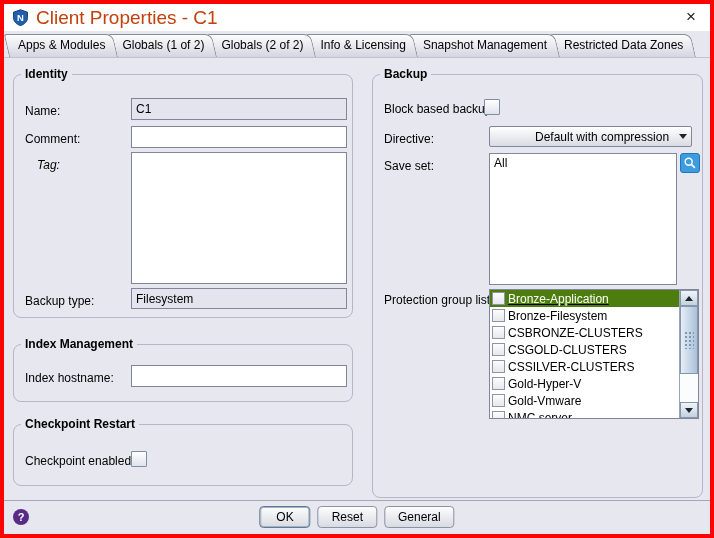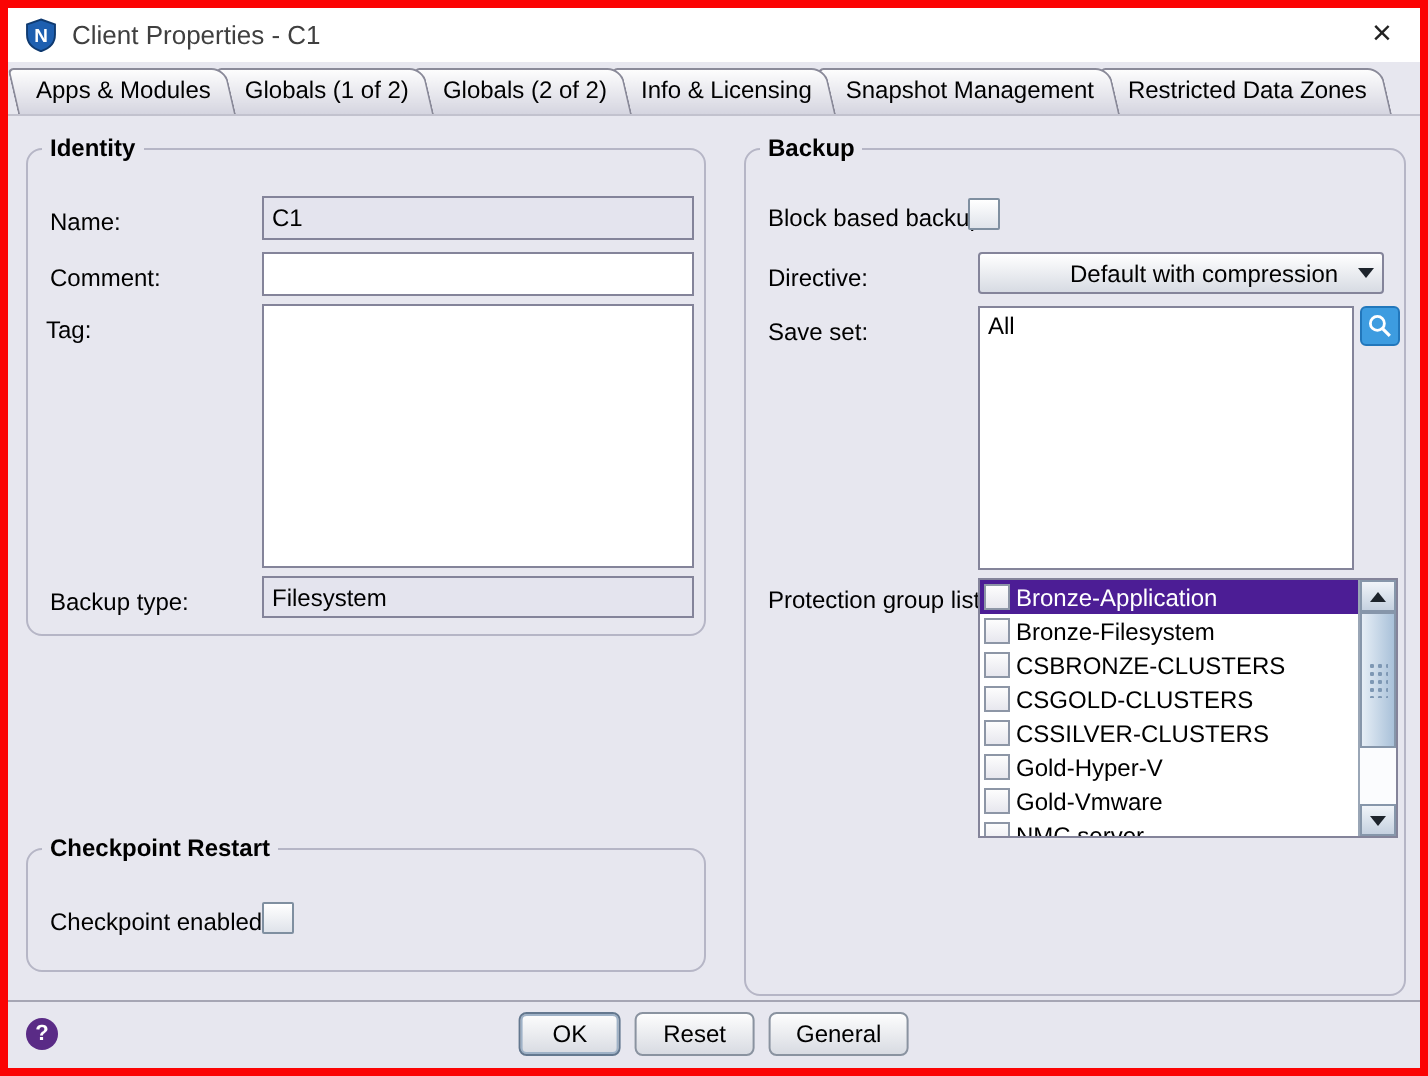--- a/index.html
+++ b/index.html
@@ -4,21 +4,21 @@
 <style>
   * { box-sizing: border-box; margin: 0; padding: 0; }
   html,body { width:714px; height:538px; }
   body { font-family: "Liberation Sans", sans-serif; font-size:12px; color:#000; background:#fff; }
 
   .frame { position:relative; width:714px; height:538px; border:4px solid #fb0404; background:#e7e7ef; overflow:hidden; }
 
   
   .titlebar { position:absolute; left:0; top:0; right:0; height:27px; background:#ffffff; }
   .app-icon { position:absolute; left:8px; top:5px; width:17px; height:17px; }
-  .title-text { position:absolute; left:32px; top:0; line-height:27px; font-size:13px; color:#404040; }
+  .title-text { position:absolute; left:32px; top:0; line-height:27px; font-size:19px; color:#c2410c; }
   .close-btn { position:absolute; right:9px; top:2px; width:20px; height:22px; text-align:center; font-size:17px; line-height:22px; color:#222; cursor:default; }
 
   
   .tabbar { position:absolute; left:0; top:27px; right:0; height:27px; display:flex; align-items:flex-end; padding-left:5px; border-bottom:1px solid #c2c2ce; }
   .tab { position:relative; isolation:isolate; height:23px; line-height:23px; padding:0 13px 0 9px; margin-right:-5px; font-size:12px; white-space:nowrap; cursor:default; }
   .tab::before { content:""; position:absolute; inset:0; z-index:-1; border:1px solid #8a8a99; border-bottom:none; border-radius:3px 7px 0 0; transform:skewX(13deg); transform-origin:bottom left; background:linear-gradient(#fdfdfd,#d5d5e0); }
   .tab.active { height:25px; line-height:25px; margin-bottom:-1px; }
   .tab.active::before { background:#ffffff; }
 
   
@@ -43,21 +43,21 @@
 
   
   .search-btn { position:absolute; width:20px; height:20px; background:#3d9ce0; border:1px solid #2277bb; border-radius:3px; display:flex; align-items:center; justify-content:center; }
 
   
   .pg-list { position:absolute; border:1px solid #84849a; background:#fff; overflow:hidden; }
   .pg-rows { position:absolute; left:0; top:0; right:19px; bottom:0; overflow:hidden; }
   .pg-row { height:17px; display:flex; align-items:center; padding-left:2px; white-space:nowrap; cursor:default; }
   .pg-row .row-check { width:13px; height:13px; border:1px solid #8d96a6; background:linear-gradient(#fdfdfd,#e7e7ee); flex:0 0 auto; }
   .pg-row .row-label { margin-left:3px; font-size:12px; }
-  .pg-row.selected { background:#4c1d95; }
+  .pg-row.selected { background:#4d7c0f;text-decoration:underline; }
   .pg-row.selected .row-label { color:#ffffff; }
 
   
   .v-scrollbar { position:absolute; top:0; right:0; bottom:0; width:19px; border-left:1px solid #9aa6b6; background:#eef2f8; }
   .sb-btn { position:absolute; left:0; right:0; height:16px; background:linear-gradient(#f0f4f9,#c5d1e0); border:1px solid #8696aa; display:flex; align-items:center; justify-content:center; }
   .sb-btn.up { top:0; }
   .sb-btn.down { bottom:0; }
   .tri-up { width:0; height:0; border-left:4px solid transparent; border-right:4px solid transparent; border-bottom:5px solid #1d242c; }
   .tri-down { width:0; height:0; border-left:4px solid transparent; border-right:4px solid transparent; border-top:5px solid #1d242c; }
   .sb-thumb { position:absolute; left:0; right:0; top:16px; height:68px; border:1px solid #8696aa; background:linear-gradient(90deg,#e6eef6,#a9c1d9); }
@@ -96,26 +96,31 @@
   </div>
 
   <div class="content">
 
     <div class="group" style="left:9px; top:16px; width:340px; height:244px;">
       <span class="group-title">Identity</span>
       <span class="fld-label" style="left:11px; top:29px;">Name:</span>
       <input class="tfield readonly" style="left: 117px; top: 23px; width: 216px;" readonly="" value="C1">
       <span class="fld-label" style="left:11px; top:57px;">Comment:</span>
       <input class="tfield" style="left: 117px; top: 51px; width: 216px;" value="">
-      <span class="fld-label" style="left:9px; top:83px;">Tag:</span>
+      <span class="fld-label" style="left:23px; top:83px;font-style:italic;">Tag:</span>
       <textarea class="tfield" style="left: 117px; top: 77px; width: 216px; height: 132px;"></textarea>
       <span class="fld-label" style="left:11px; top:219px;">Backup type:</span>
       <input class="tfield readonly" style="left: 117px; top: 213px; width: 216px; height: 21px;" readonly="" value="Filesystem">
     </div>
 
+    <div class="group" style="left:9px; top:286px; width:340px; height:58px;">
+      <span class="group-title">Index Management</span>
+      <span class="fld-label" style="left:11px; top:26px;">Index hostname:</span>
+      <input class="tfield" style="left: 117px; top: 20px; width: 216px;" value="">
+    </div>
 
     <div class="group" style="left:9px; top:366px; width:340px; height:62px;">
       <span class="group-title">Checkpoint Restart</span>
       <span class="fld-label" style="left:11px; top:29px;">Checkpoint enabled:</span>
       <span class="checkbox" style="left:117px; top:26px;"></span>
     </div>
 
     <div class="group" style="left:368px; top:16px; width:331px; height:424px;">
       <span class="group-title">Backup</span>
 

